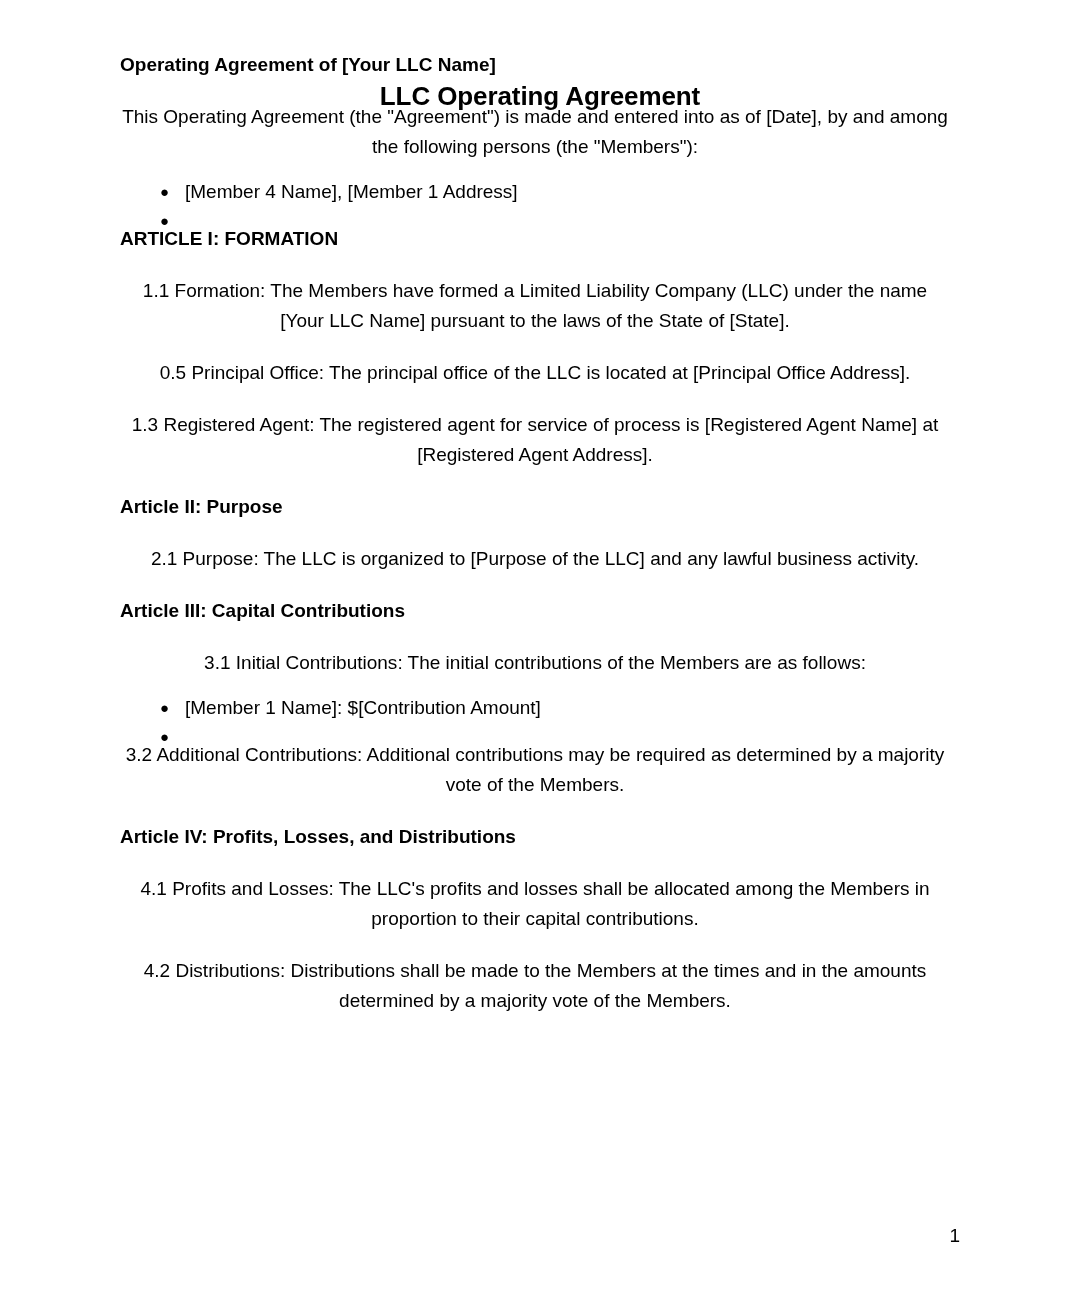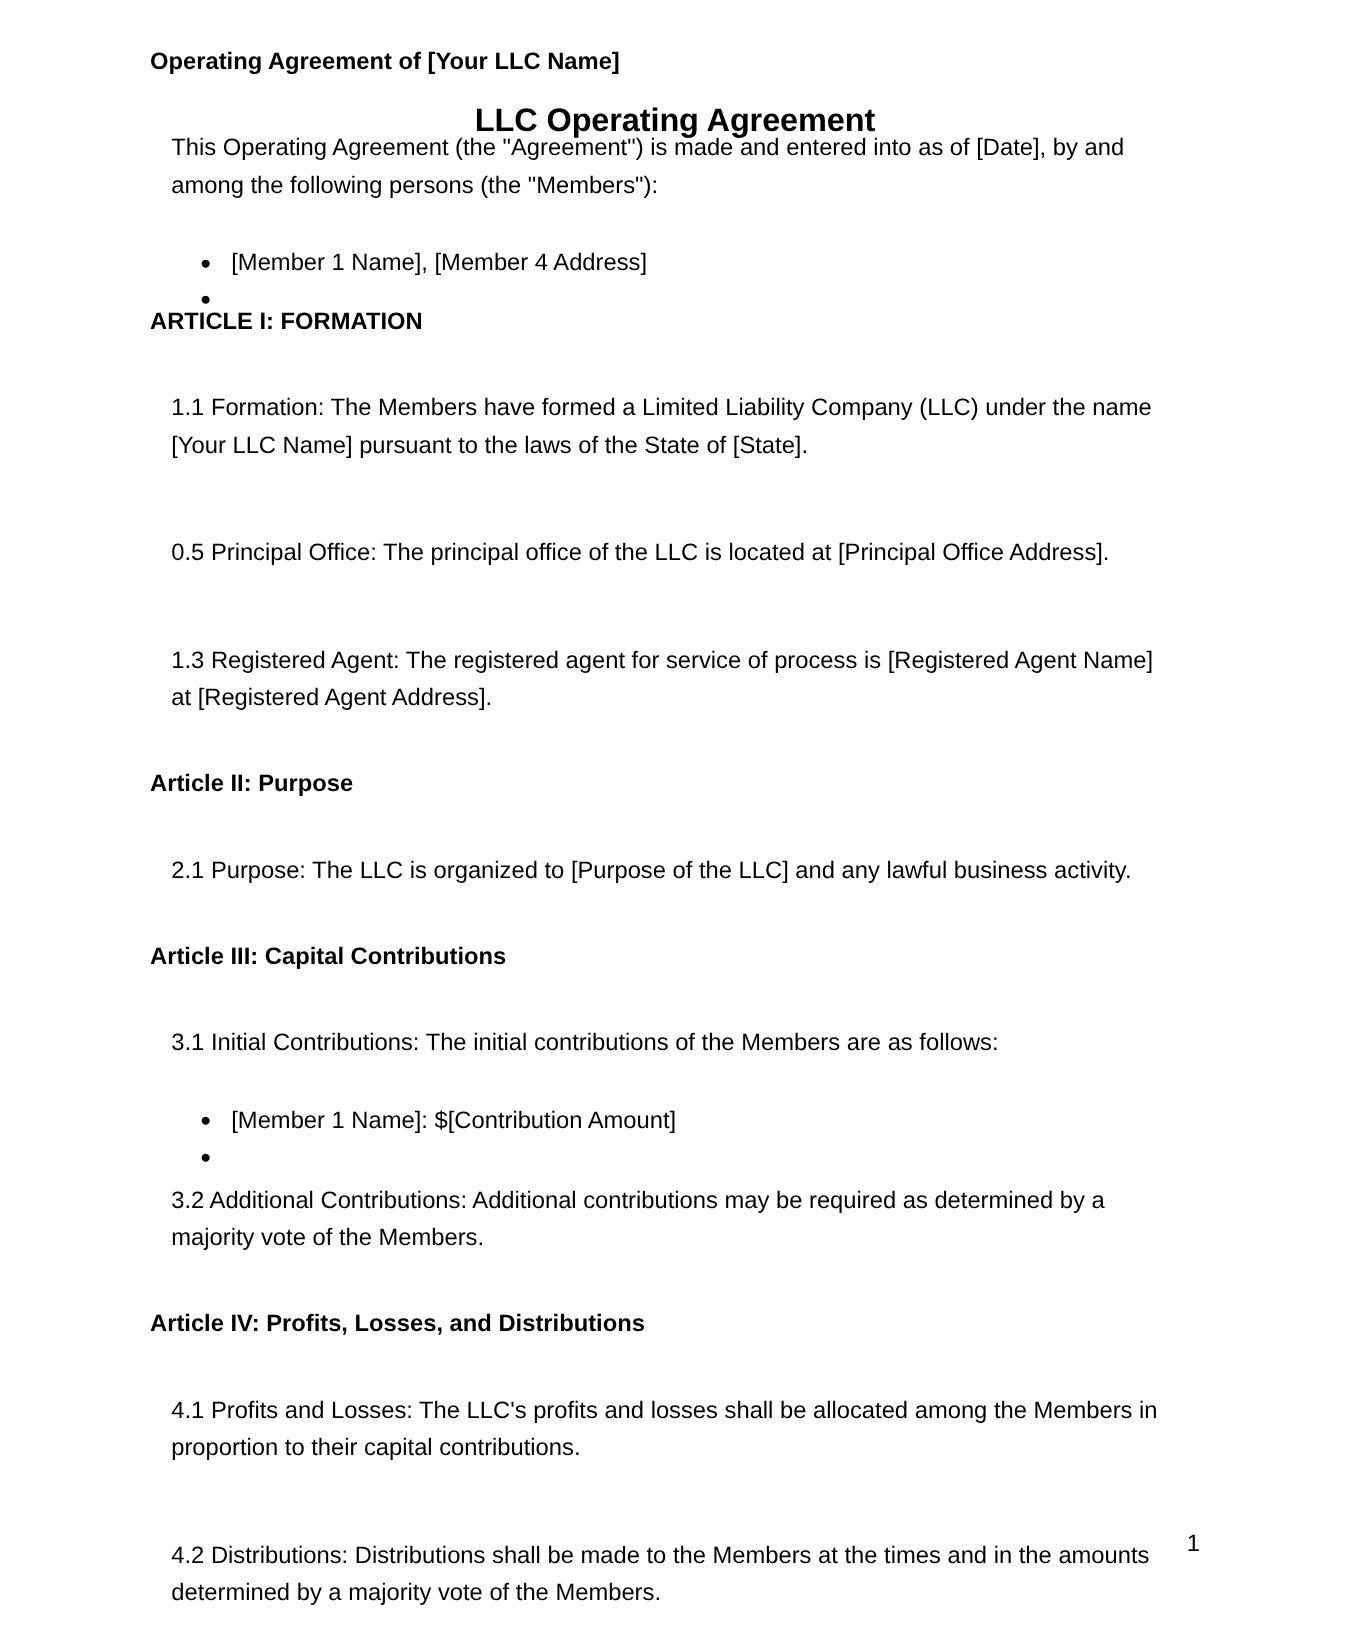--- a/index.html
+++ b/index.html
@@ -15,21 +15,21 @@
     position: relative;
     width: 1080px;
     height: 1310px;
     background: #ffffff;
     box-sizing: border-box;
     overflow: hidden;
   }
   .content {
     position: absolute;
     left: 120px;
-    top: 1px;
+    top: 16px;
     width: 830px;
   }
   .doc-title {
     font-size: 26px;
     font-weight: bold;
     text-align: center;
     margin: 0;
     padding-top: 80px;
     letter-spacing: -0.1px;
     line-height: 1.25;
@@ -38,23 +38,23 @@
     font-size: 19px;
     font-weight: bold;
     line-height: 30px;
     margin: 0;
     padding: 0;
   }
   .para {
     font-size: 19px;
     font-weight: normal;
     line-height: 30px;
-    margin: 17px;
+    margin: 0;
     padding: 0;
-    text-align: left;
+    text-align: center;
   }
   .para b, .heading b {
     font-weight: normal;
   }
   ul.bullets {
     list-style: none;
     margin: 0;
     padding: 0;
   }
   ul.bullets li {
@@ -102,21 +102,21 @@
 
     <div class="sp-block"></div>
 
     <p class="para">This Operating Agreement (the "Agreement") is made and entered into as of [Date], by and among the following persons (the "Members"):</p>
 
     <div class="sp-list"></div>
 
     <ul class="bullets">
       <li>
         <span class="bullet-dot">●</span>
-        <span>[Member 1 Name], [Member 4 Address]</span>
+        <span>[Member 4 Name], [Member 1 Address]</span>
       </li>
       <li>
         <span class="bullet-dot">●</span>
       </li>
     </ul>
 
     <div class="sp-after-list"></div>
 
     <p class="heading">ARTICLE I: FORMATION</p>
     <div class="sp-block"></div>

